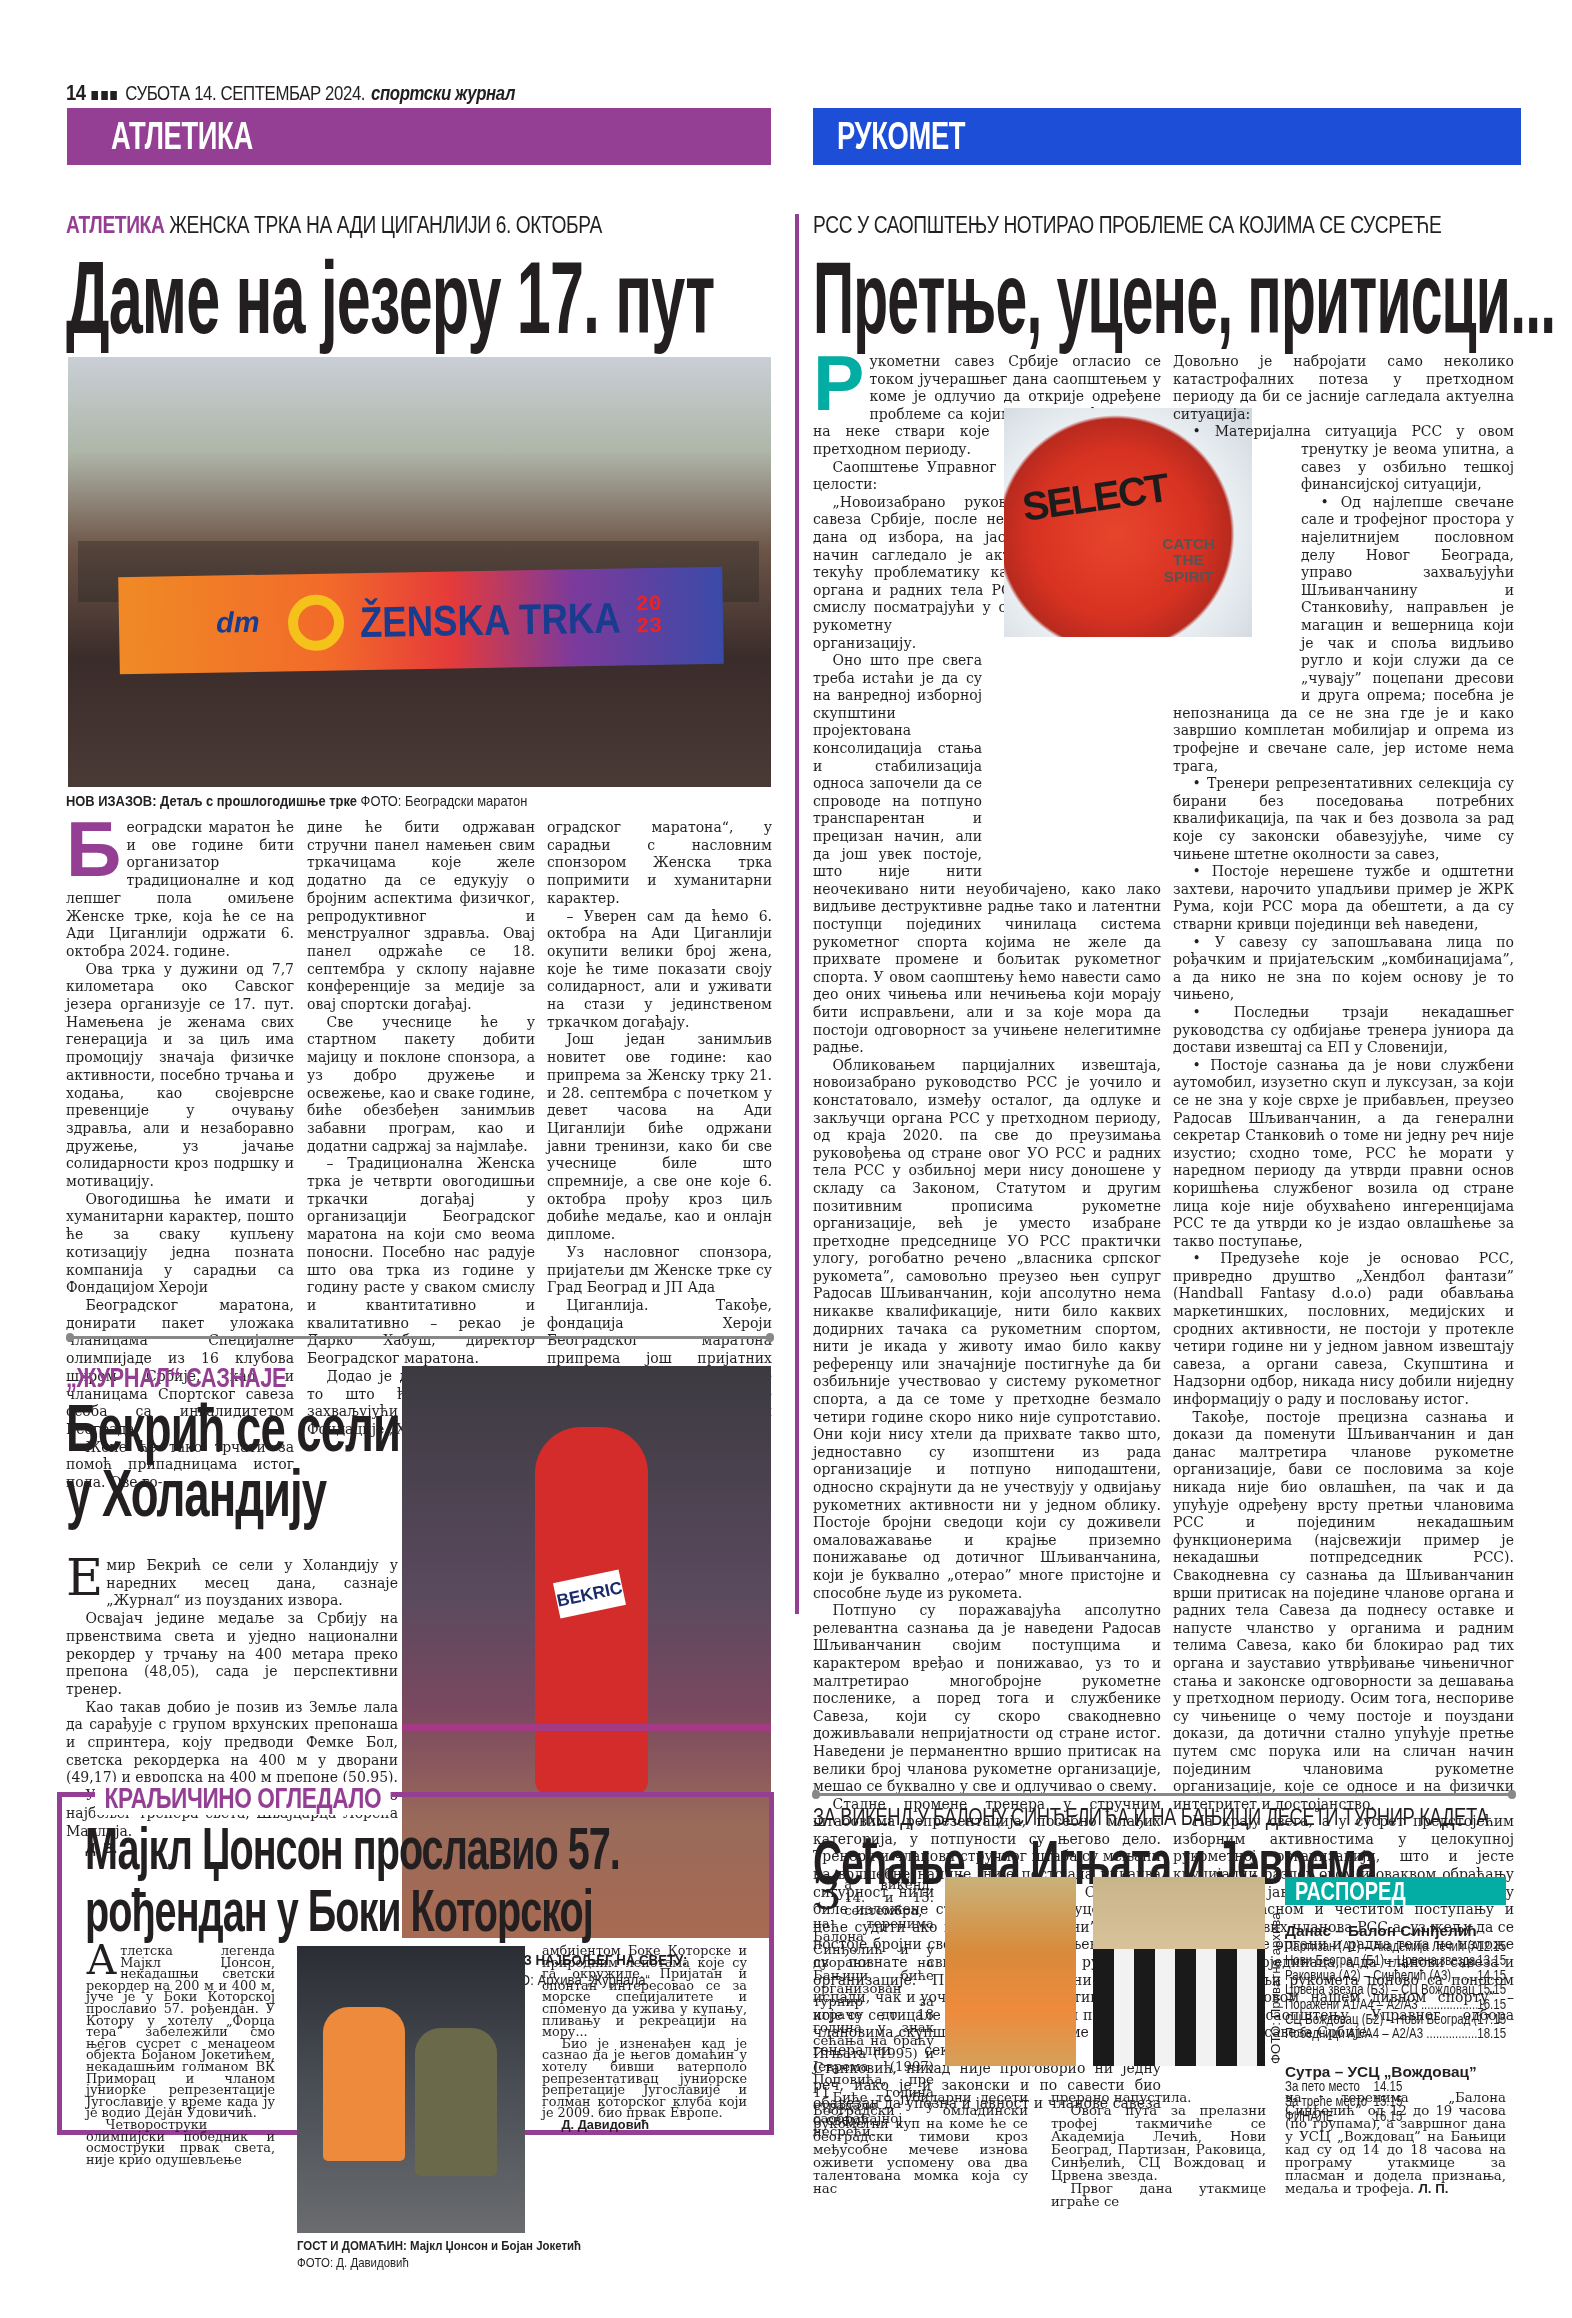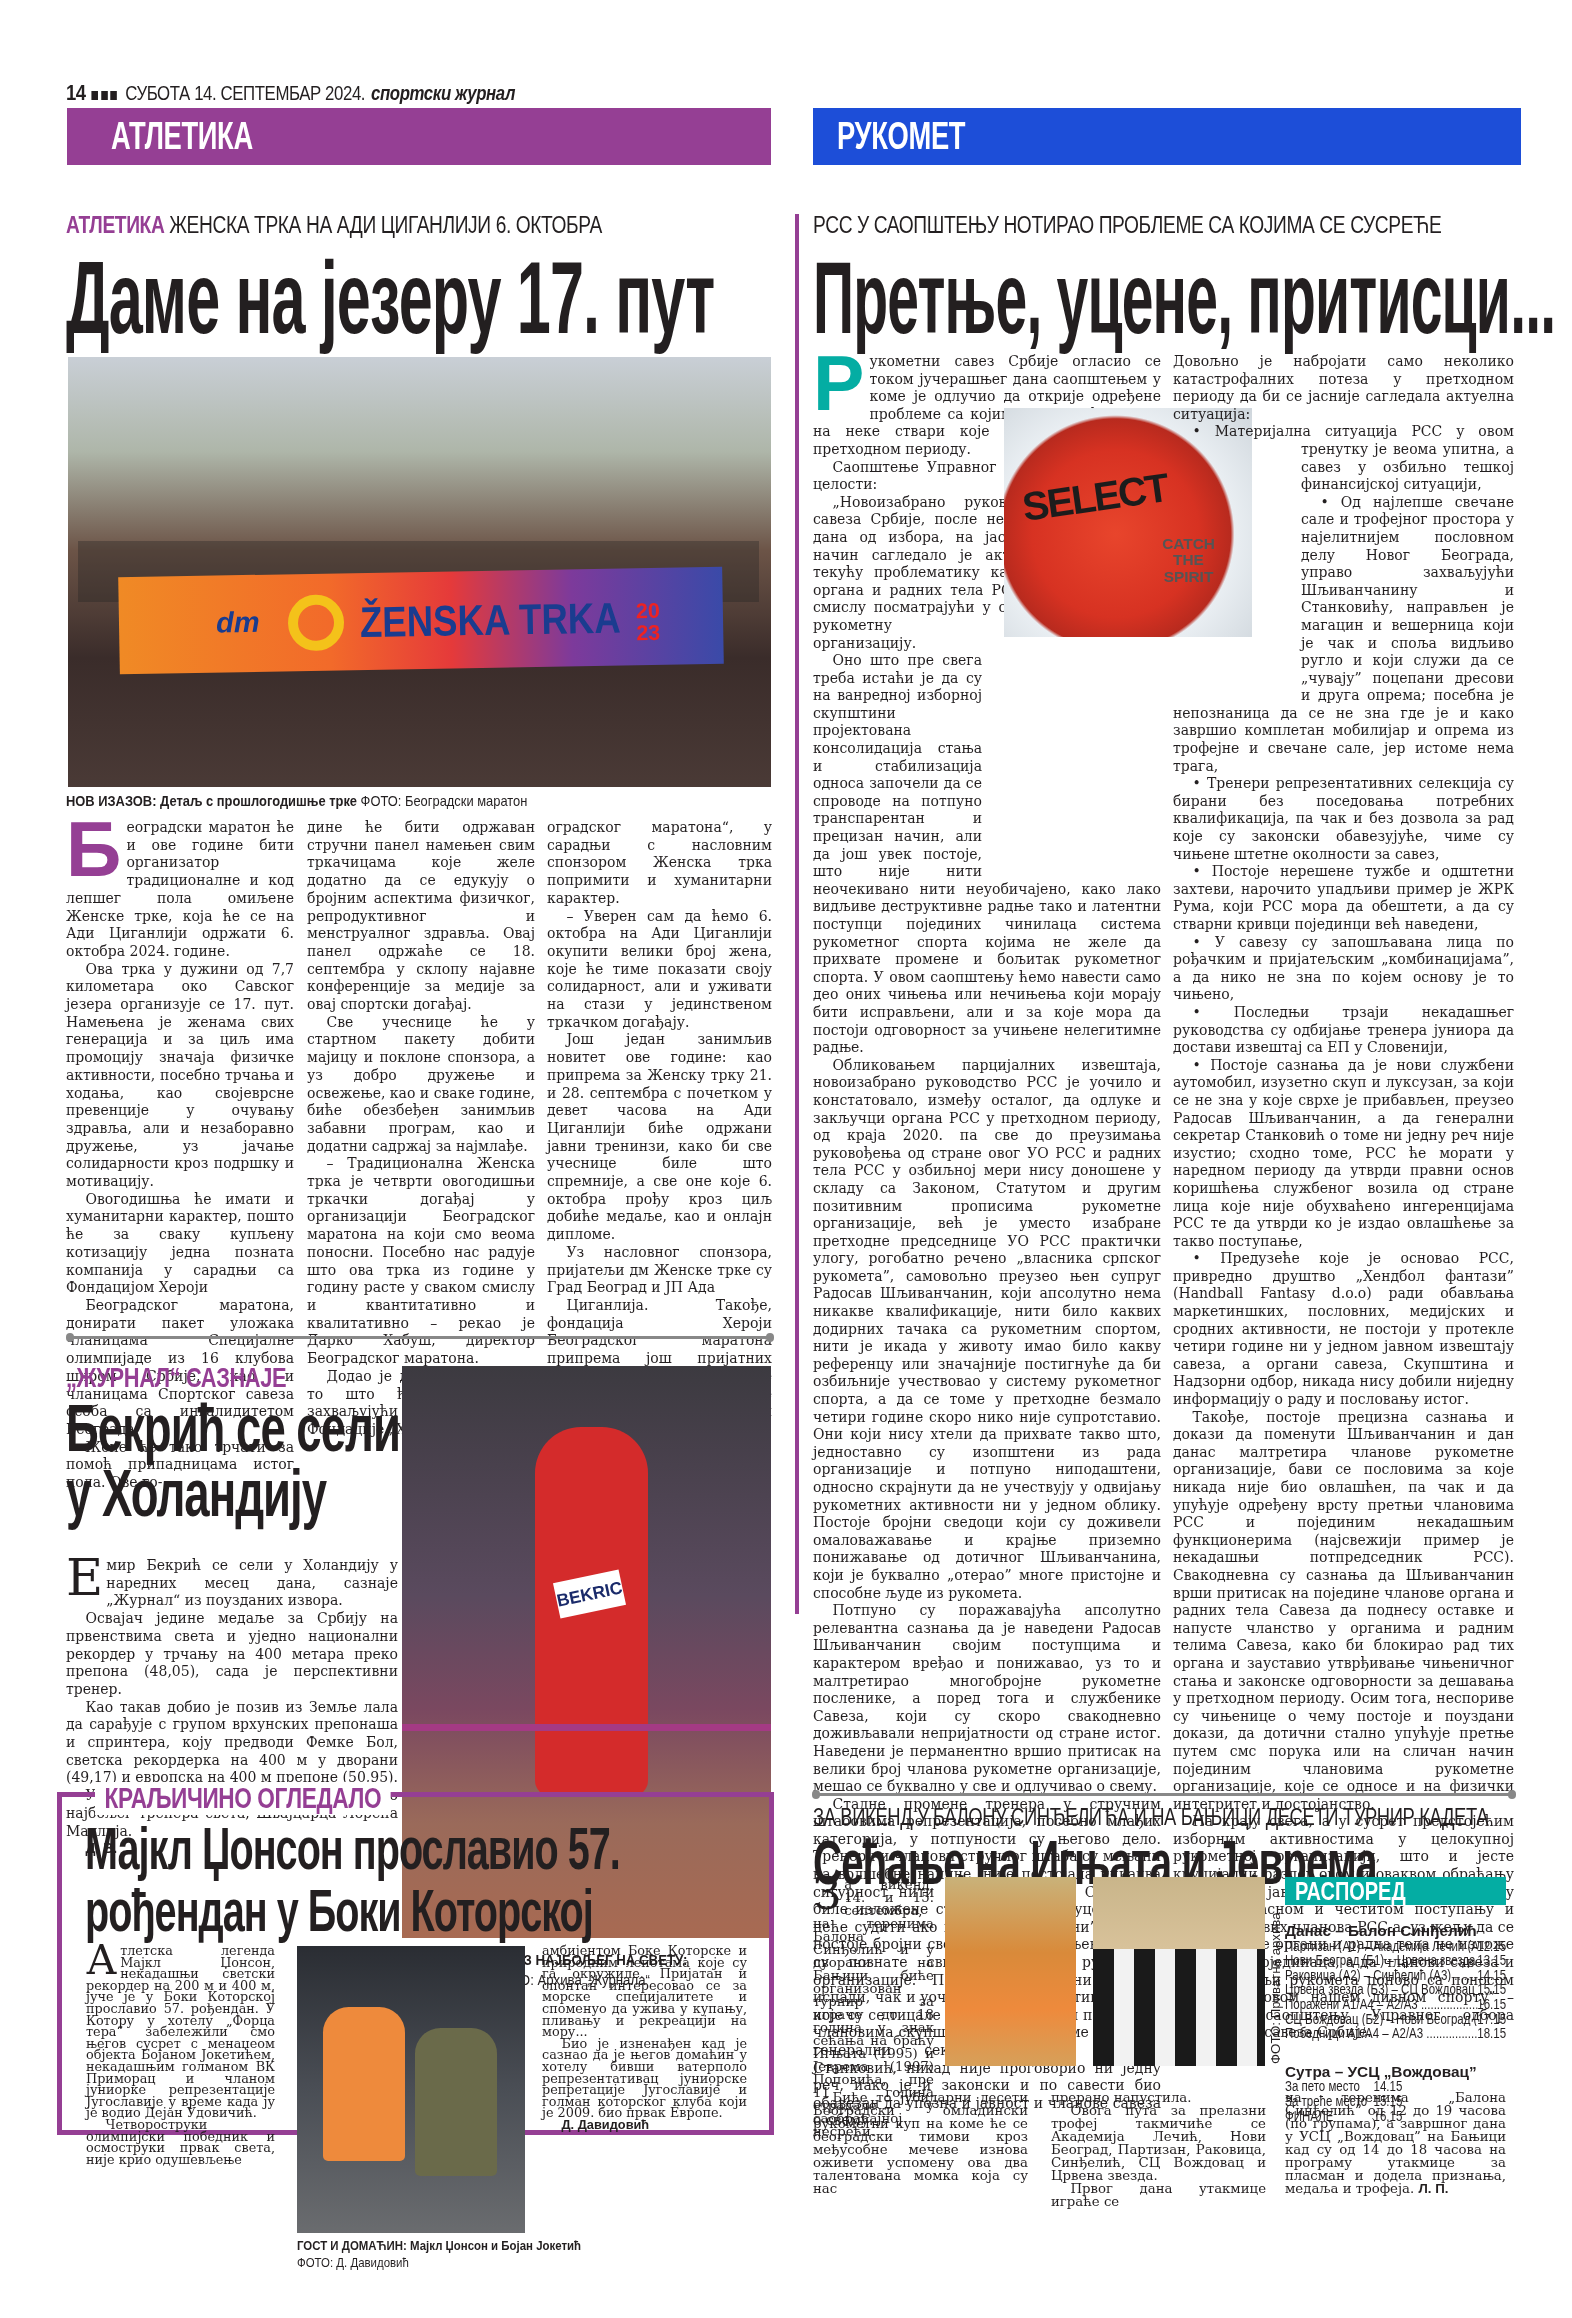--- a/index.html
+++ b/index.html
@@ -76,21 +76,21 @@
   <span>ЖЕНСКА ТРКА НА АДИ ЦИГАНЛИЈИ 6. ОКТОБРА</span>
 </div>
 <div class="abs headline" style="left:66px; top:247px; font-size:102px; transform:scaleX(0.6);">Даме на језеру 17. пут</div>
 
 <div class="abs photo" style="left:68px; top:357px; width:703px; height:430px; background:linear-gradient(180deg,#c9cfd6 0%,#aeb6a9 22%,#6c5447 45%,#3a2c2a 70%,#4a3a36 100%);">
   <div class="abs" style="left:10.2px; top:184px; width:681px; height:61px; background:#222; opacity:.35;"></div>
   <div class="abs" style="left:51px; top:215px; width:604px; height:97px; background:linear-gradient(90deg,#f08a25 0%,#f26a2a 35%,#e53a3a 55%,#7d3a9b 75%,#3a4aa8 100%); transform:rotate(-1deg);">
     <span class="abs" style="left:97px; top:31px; font-family:'Liberation Sans',sans-serif; font-weight:bold; font-style:italic; font-size:29px; color:#1a3c8f;">dm</span>
     <span class="abs" style="left:169px; top:20.5px; width:56px; height:56px; border-radius:28px; border:10.2px solid #f4c21a;"></span>
     <span class="abs" style="left:241px; top:24.6px; font-family:'Liberation Sans',sans-serif; font-weight:bold; font-size:43px; color:#1a3c8f; transform:scaleX(0.85); transform-origin:left top;">ŽENSKA TRKA</span>
-    <span class="abs" style="left:517px; top:24.6px; width:31px; font-family:Liberation Sans, sans-serif; font-weight:bold; font-size:21.5px; color:#e22; line-height:22.5px; word-break:break-all;margin-top:7px;">2023</span>
+    <span class="abs" style="left:517px; top:24.6px; width:31px; font-family:Liberation Mono, monospace; font-weight:bold; font-size:21.5px; color:#e22; line-height:22.5px; word-break:break-all;">2023</span>
   </div>
 </div>
 <div class="abs caption" style="left:66px; top:791px;">
   <b>НОВ ИЗАЗОВ:</b>
   <b>Детаљ с прошлогодишње трке</b>
   <span>ФОТО: Београдски маратон</span>
 </div>
 
 <div class="abs col" style="left:66px; top:819px; width:228px;">
   <p class="first"><span class="dropcap" style="color:#953f94;">Б</span><span>еоградски маратон ће и ове године бити организатор традиционалне и код лепшег пола омиљене Женске трке, која ће се на Ади Циганлији одржати 6. октобра 2024. године.</span></p>

